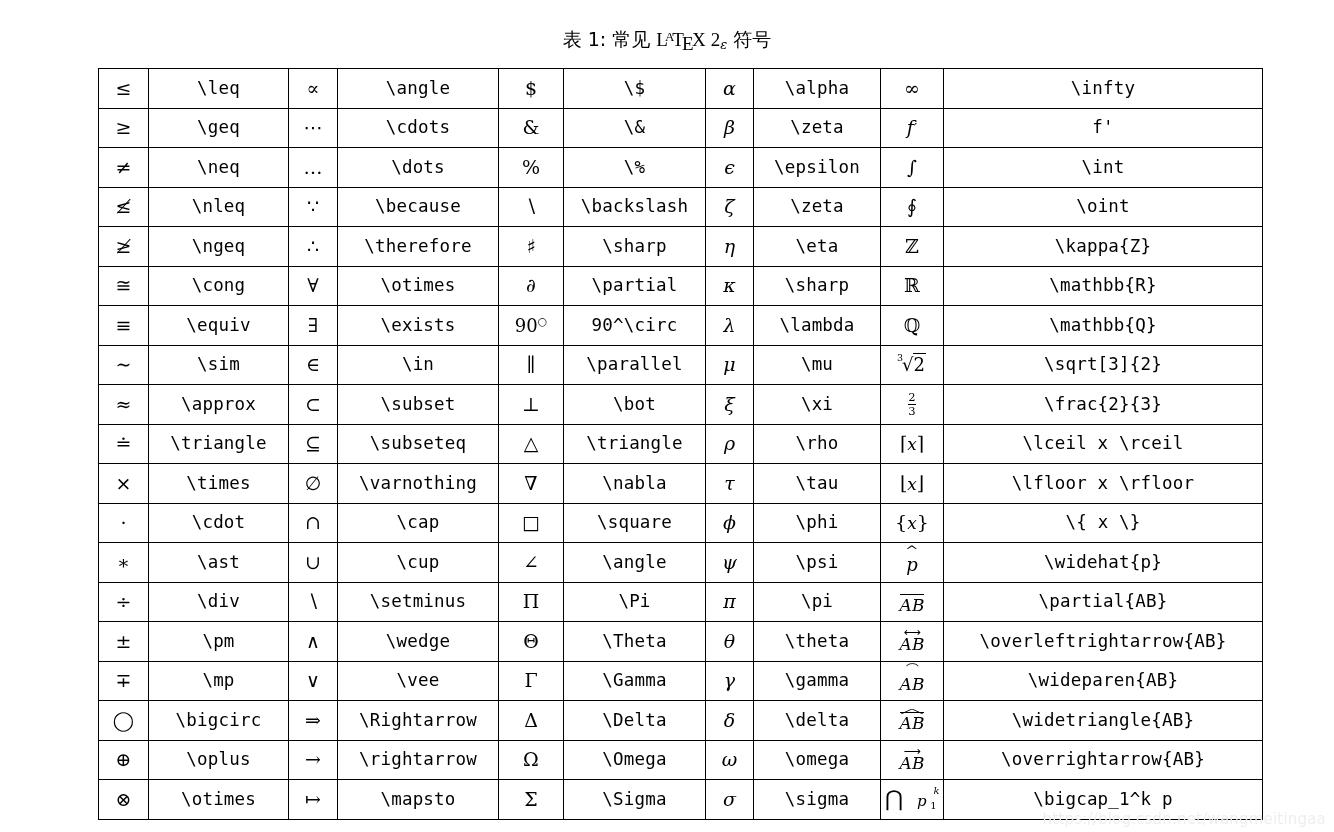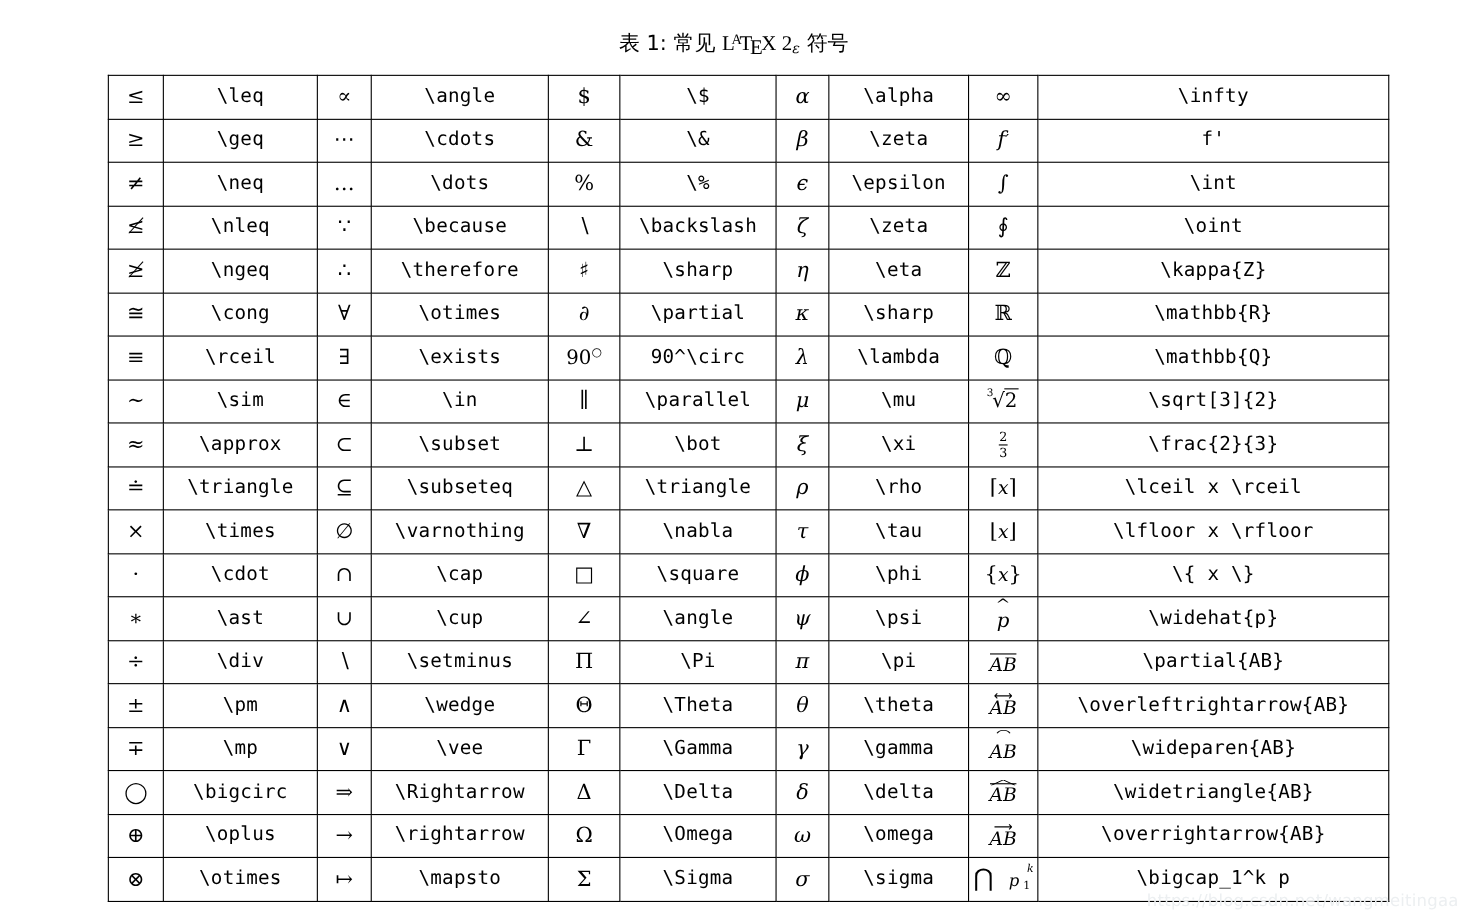--- a/index.html
+++ b/index.html
@@ -292,21 +292,21 @@
         <td class="code"><span>\otimes</span></td>
         <td class="sym"><span style="font-style: italic; font-family: &quot;DejaVu Serif&quot;, serif;">∂</span></td>
         <td class="code"><span>\partial</span></td>
         <td class="sym"><span style="font-style: italic; font-family: &quot;DejaVu Serif&quot;, serif;">κ</span></td>
         <td class="code"><span>\sharp</span></td>
         <td class="sym"><span>ℝ</span></td>
         <td class="code"><span>\mathbb{R}</span></td>
       </tr>
       <tr>
         <td class="sym"><span>≡</span></td>
-        <td class="code"><span>\rceil</span></td>
+        <td class="code"><span>\equiv</span></td>
         <td class="sym"><span>∃</span></td>
         <td class="code"><span>\exists</span></td>
         <td class="sym"><span class="deg">90<sup>○</sup></span></td>
         <td class="code"><span>90^\circ</span></td>
         <td class="sym"><span style="font-style: italic; font-family: &quot;DejaVu Serif&quot;, serif;">λ</span></td>
         <td class="code"><span>\lambda</span></td>
         <td class="sym"><span>ℚ</span></td>
         <td class="code"><span>\mathbb{Q}</span></td>
       </tr>
       <tr>

